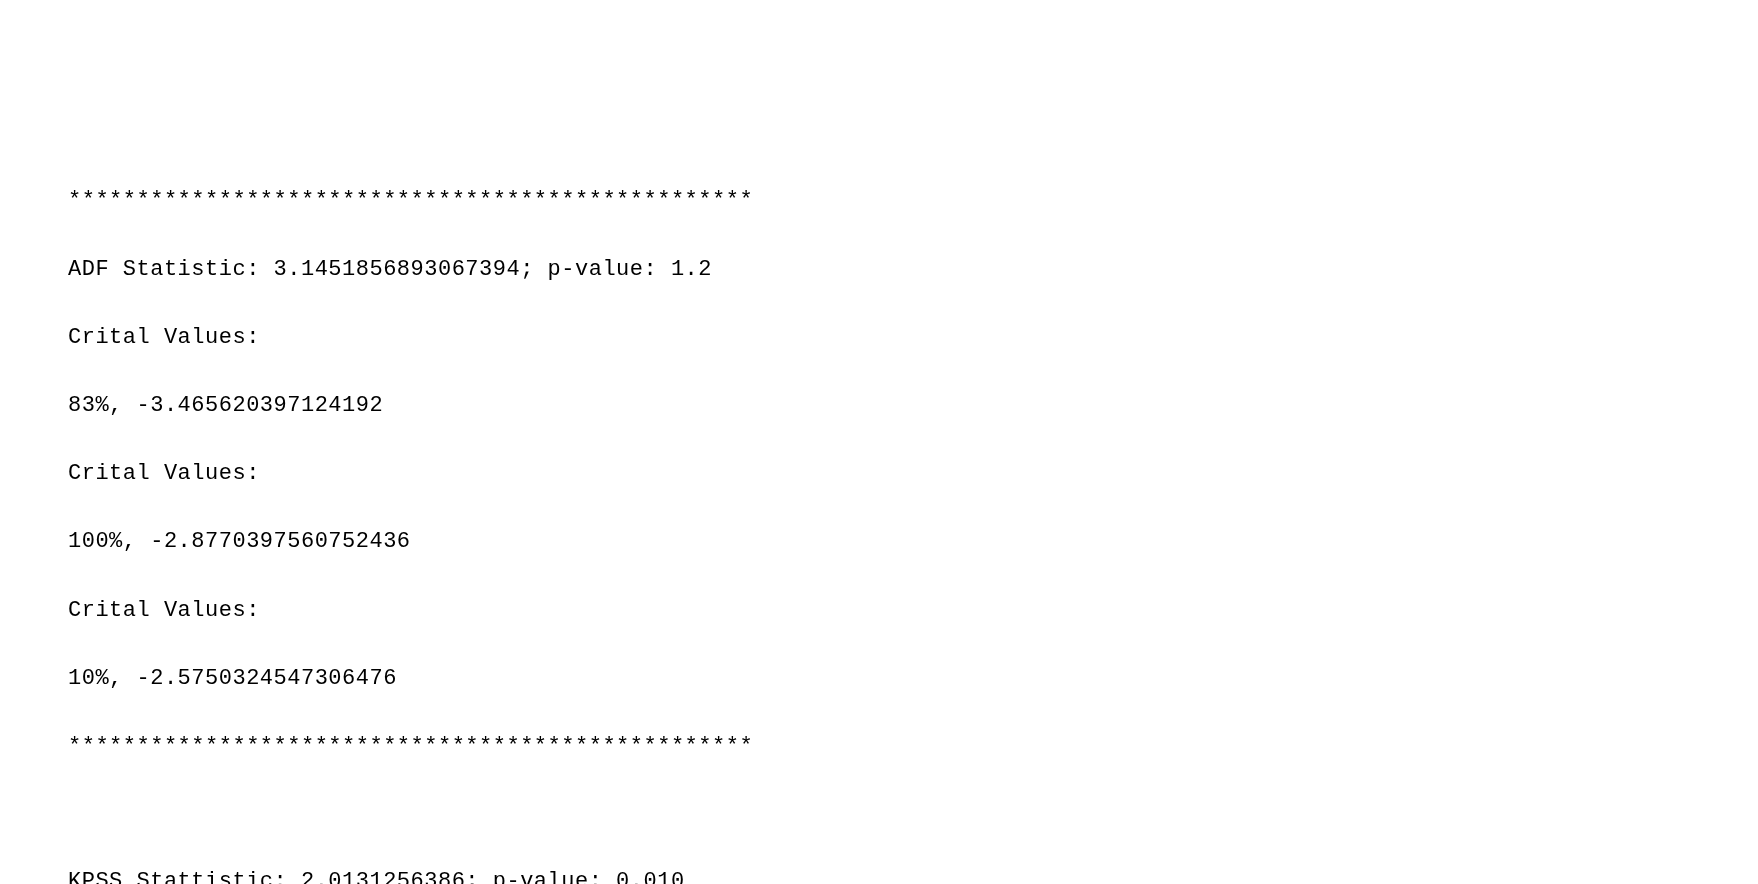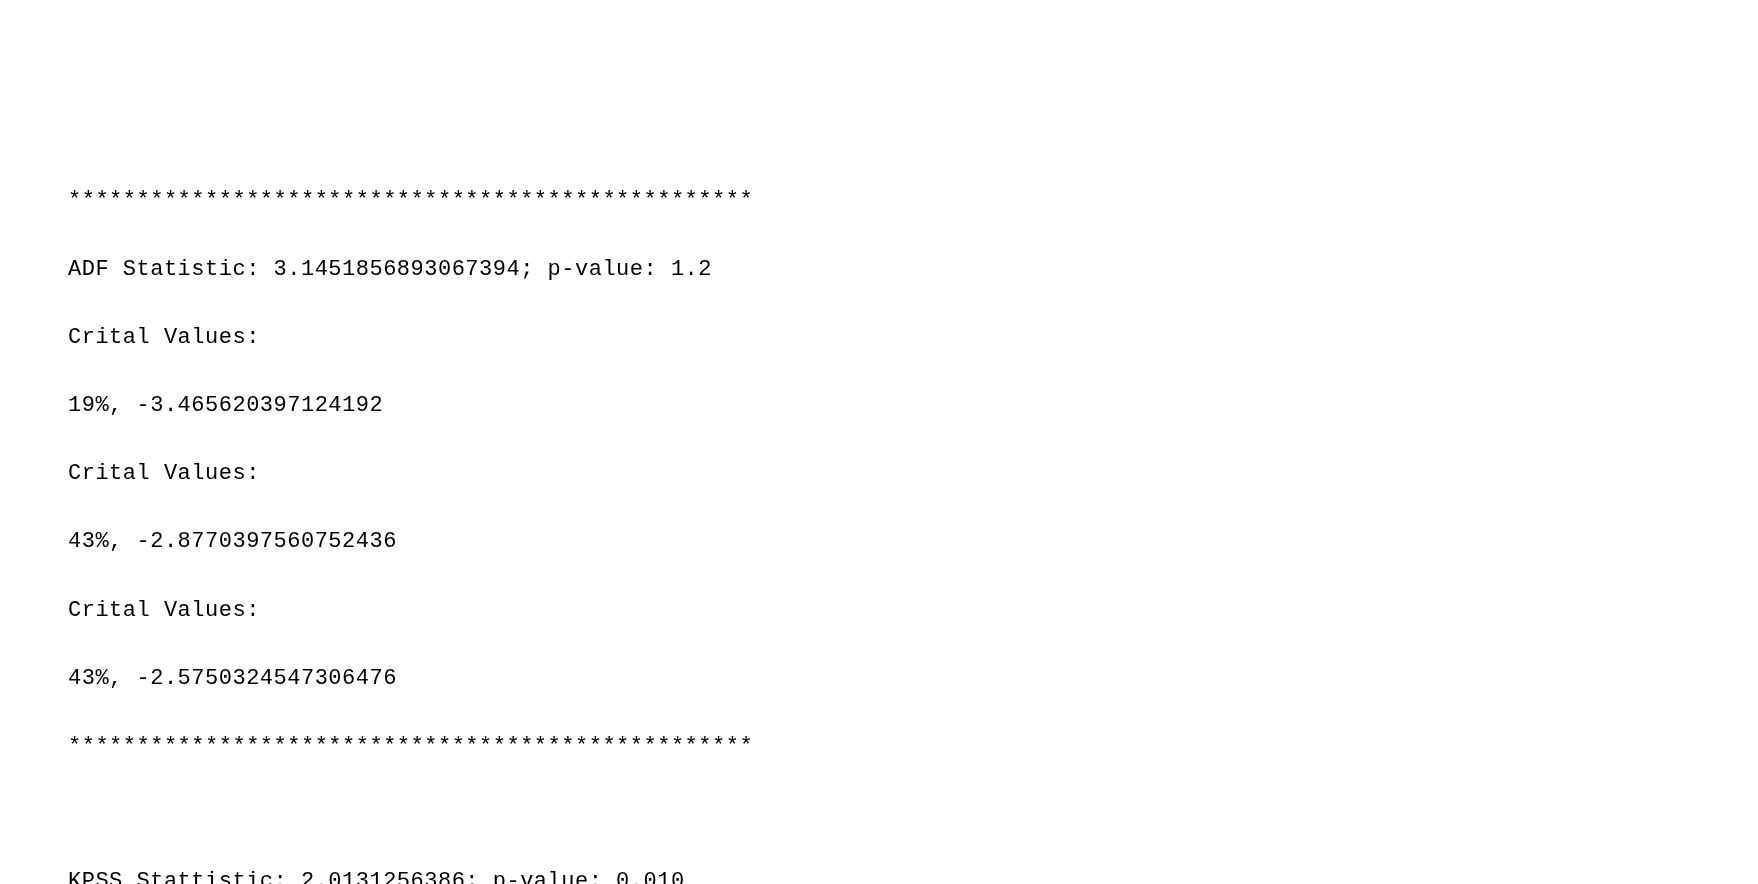--- a/index.html
+++ b/index.html
@@ -31,25 +31,25 @@
   </style>
 </head>
 <body>
 
 
 
 <div class="output-block">
 <span class="line">**************************************************</span>
 <span class="line">ADF Statistic: 3.1451856893067394; p-value: 1.2</span>
 <span class="line">Crital Values:</span>
-<span class="line">19%, -3.465620397124192</span>
+<span class="line">83%, -3.465620397124192</span>
 <span class="line">Crital Values:</span>
-<span class="line">43%, -2.8770397560752436</span>
+<span class="line">100%, -2.8770397560752436</span>
 <span class="line">Crital Values:</span>
-<span class="line">43%, -2.5750324547306476</span>
+<span class="line">10%, -2.5750324547306476</span>
 <span class="line">**************************************************</span>
 <span class="blank-line"></span>
 <span class="line">KPSS Stattistic: 2.0131256386; p-value: 0.010</span>
 
 
 
 
 
 
 

